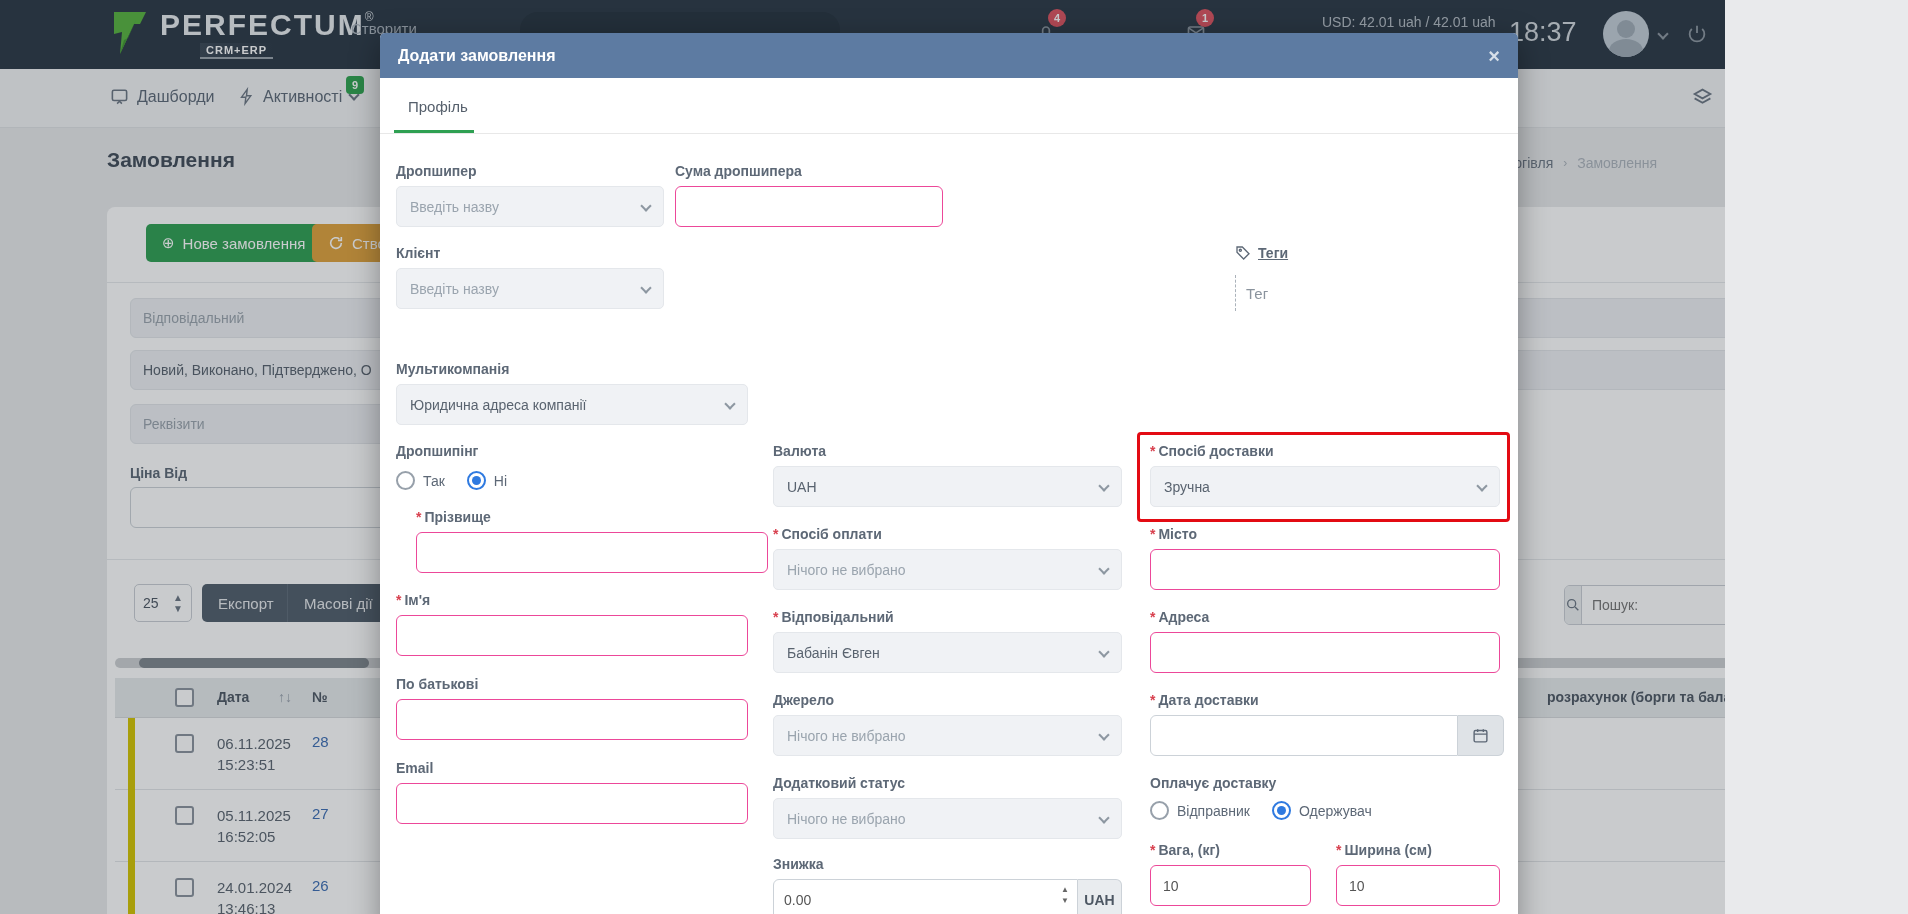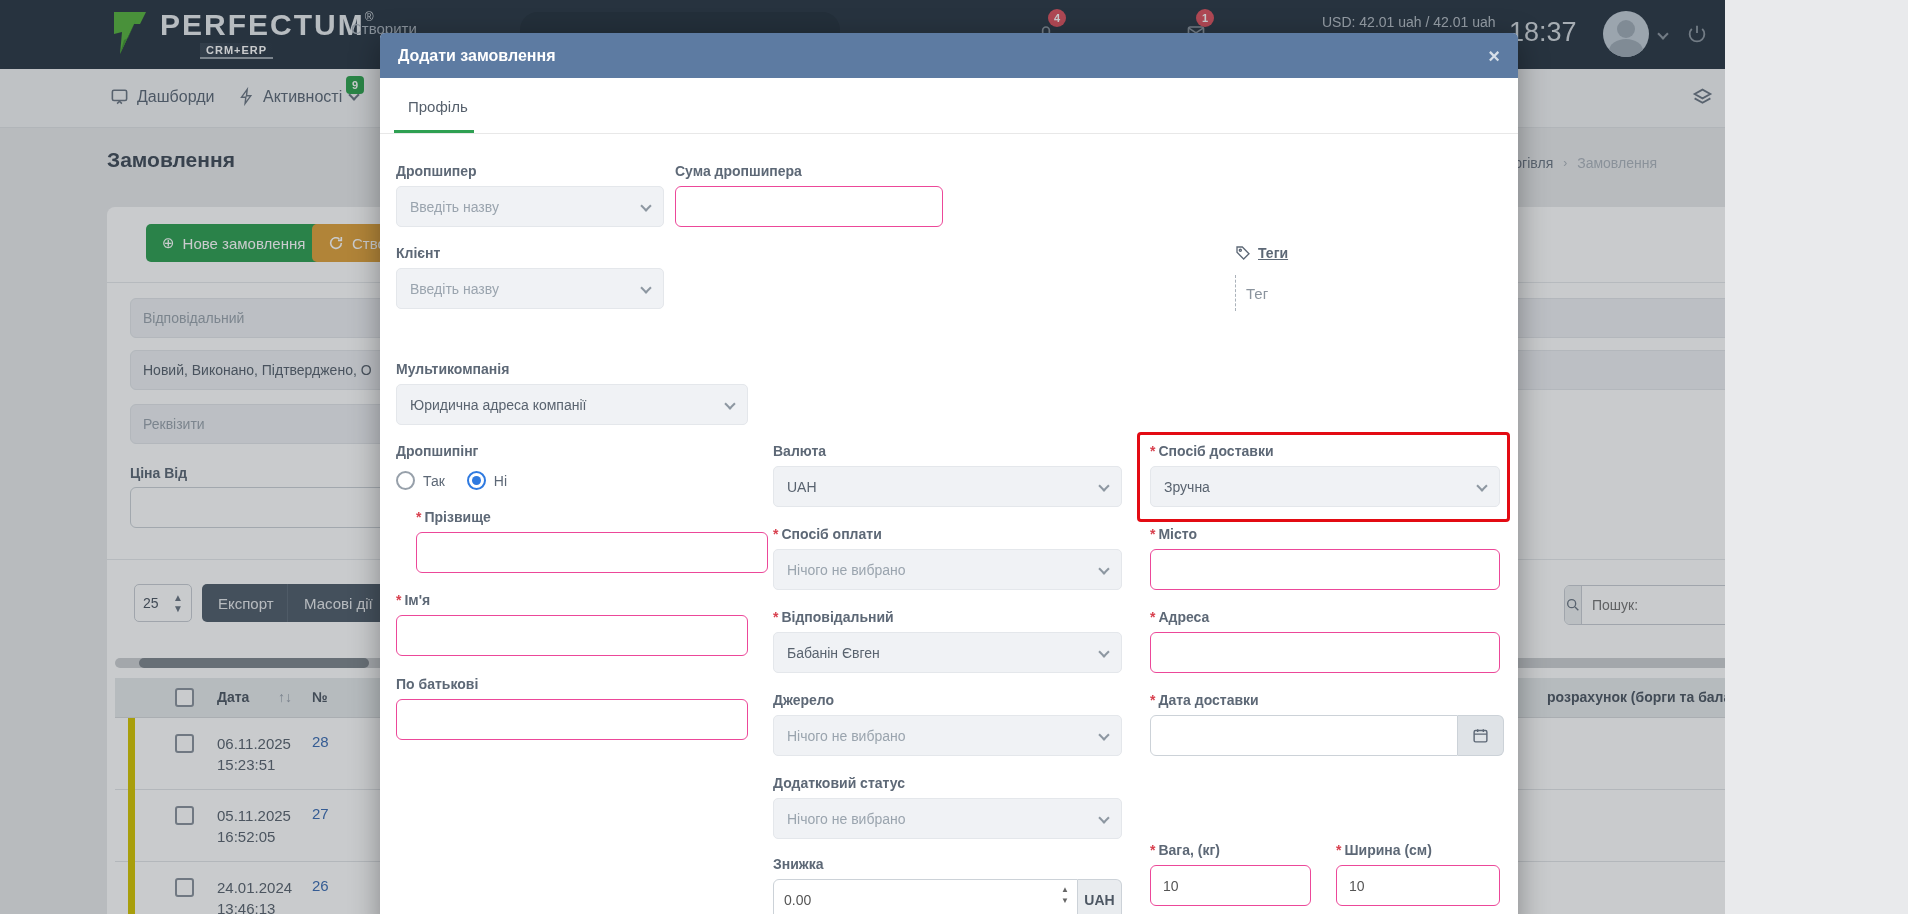--- a/index.html
+++ b/index.html
@@ -420,26 +420,36 @@
         <div class="din"></div>
         <div class="daddon">
           <svg width="17" height="17" viewBox="0 0 24 24" fill="none" stroke="#5d6876" stroke-width="2">
               <rect x="3" y="5" width="18" height="16" rx="2"></rect>
               <path d="M8 3v4M16 3v4M3 10h18"></path>
             </svg>
         </div>
       </div>
     </div>
 
+    <div class="fg" style="left:16px; top:727px; width:352px;">
+      <div class="flabel">Email</div>
+      <input class="tin" style="">
+    </div>
     <div class="fg" style="left:393px; top:742px; width:349px;">
       <div class="flabel">Додатковий статус</div>
       <div class="sel">
           <span class="ph">Нічого не вибрано</span>
           <span class="chev"></span>
         </div>
+    </div>
+    <div class="fg" style="left:770px; top:742px; width:350px;">
+      <div class="flabel">Оплачує доставку</div>
+      <div style="margin-top:10px; white-space:nowrap;">
+        <span class="radio"></span><span class="rlabel">Відправник</span><span class="radio on"></span><span class="rlabel">Одержувач</span>
+      </div>
     </div>
 
     <div class="fg" style="left:393px; top:823px; width:349px;">
       <div class="flabel">Знижка</div>
       <div class="igroup">
         <div class="num">
           <span>0.00</span>
           <span class="spin">▲<br>▼</span>
         </div>
         <div class="addon">UAH</div>

